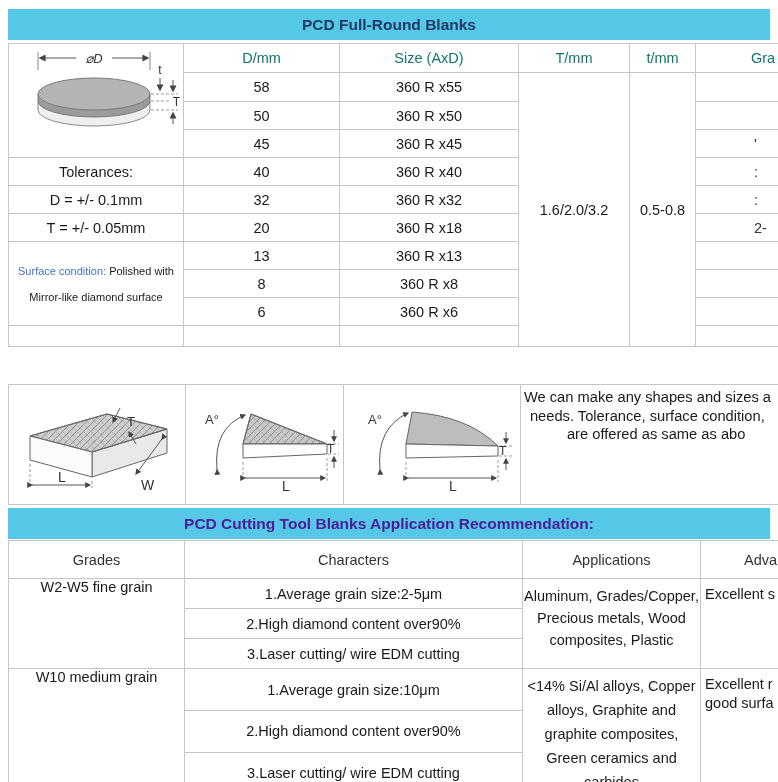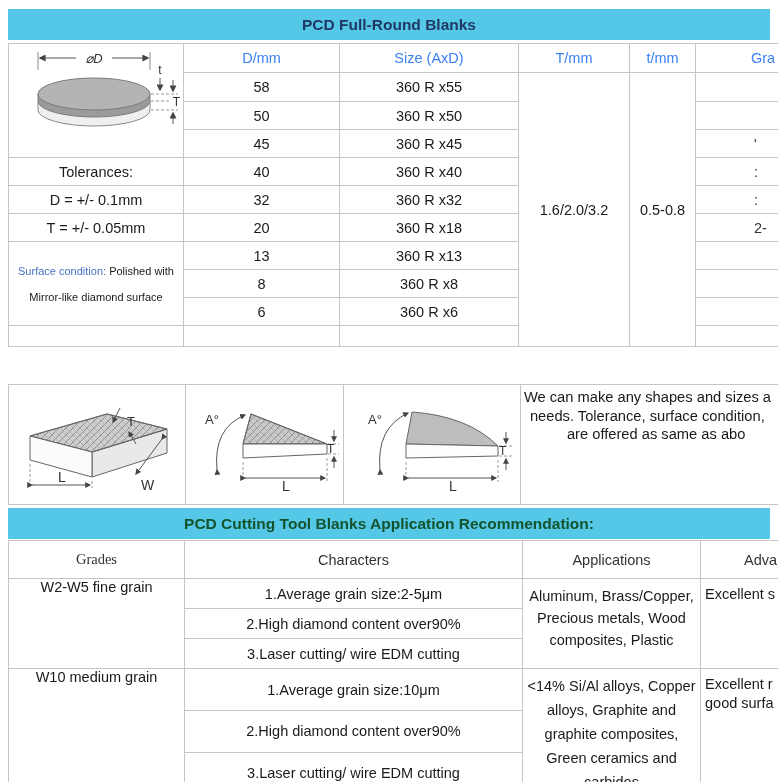--- a/index.html
+++ b/index.html
@@ -3,41 +3,41 @@
 <meta charset="utf-8">
 <style>
   html,body{margin:0;padding:0;background:#fff;}
   #page{position:relative;width:778px;height:782px;overflow:hidden;background:#fff;
         font-family:"Liberation Sans", sans-serif;color:#1a1a1a;}
   .band{position:absolute;left:8px;width:762px;background:#55c8e8;display:flex;
         align-items:center;justify-content:center;font-weight:bold;font-size:15.5px;color:#1f3864;}
   table{border-collapse:collapse;table-layout:fixed;position:absolute;background:#fff;}
   td,th{border:1px solid #c6c6c6;font-size:14.5px;text-align:center;vertical-align:middle;
         padding:0;overflow:hidden;font-weight:normal;}
-  th{color:#3b82f6;}
+  th{color:#0f766e;}
   
   #t1{left:8px;top:43px;width:802px;}
   #t1 .c0{width:174px;} #t1 .c1{width:155px;} #t1 .c2{width:178px;}
   #t1 .c3{width:110px;} #t1 .c4{width:65px;}  #t1 .c5{width:120px;}
   #t1 tr.hdr{height:29px;} #t1 tr.data{height:28px;} #t1 tr.last{height:21px;}
   #t1 th.gra{text-align:left;padding-left:55px;}
   #t1 td.frag{text-align:left;padding-left:58px;color:#333;}
   .imgcell{vertical-align:middle;}
   .surface{line-height:26px;font-size:11px;}
   .surface .lbl{color:#4472c4;}
   
   #t2{left:8px;top:384px;width:802px;}
   #t2 td{height:119px;}
   #t2 .s0{width:175px;} #t2 .s1{width:157px;} #t2 .s2{width:175px;} #t2 .s3{width:287px;}
   .notecell{vertical-align:top;text-align:left;font-size:14.7px;}
   .noteline{white-space:nowrap;line-height:18.5px;}
   .nl0{margin:3px 0 0 3px;} .nl1{margin-left:9px;} .nl2{margin-left:46px;}
   
   #t3{left:8px;top:540px;width:849px;}
-  #t3 .g0{width:175px;font-family:Liberation Serif, serif;} #t3 .g1{width:337px;text-align:center;} #t3 .g2{width:177px;} #t3 .g3{width:160px;}
+  #t3 .g0{width:175px;} #t3 .g1{width:337px;text-align:center;} #t3 .g2{width:177px;} #t3 .g3{width:160px;}
   #t3 tr.h3{height:38px;} #t3 th{color:#333;}
   #t3 th.adv{text-align:left;padding-left:43px;}
   #t3 tr.r1{height:30px;} #t3 tr.r2a{height:37px;} #t3 tr.r2b{height:36px;}
   td.gradecell{vertical-align:top;padding-top:0;}
   td.appcell{vertical-align:top;padding-top:6px;line-height:22px;}
   td.appcell2{vertical-align:top;padding-top:5px;line-height:24px;}
   td.advcell{vertical-align:top;text-align:left;padding:6px 0 0 4px;line-height:19px;white-space:nowrap;}
   svg text{font-family:"Liberation Sans", sans-serif;fill:#333;}
 </style>
 </head>
@@ -226,36 +226,36 @@
       </td>
       <td class="s3 notecell">
         <div class="noteline nl0">We can make any shapes and sizes a</div>
         <div class="noteline nl1">needs. Tolerance, surface condition,</div>
         <div class="noteline nl2">are offered as same as abo</div>
       </td>
     </tr>
   </tbody>
     </table>
 
-  <div class="band" style="top:508px;height:31px;color:#14532d;">
+  <div class="band" style="top:508px;height:31px;color:#4c1d95;">
     <span>PCD Cutting Tool Blanks Application Recommendation:</span>
   </div>
 
   <table id="t3">
     <tbody>
         <tr class="h3">
       <th class="g0">Grades</th>
       <th class="g1">Characters</th>
       <th class="g2">Applications</th>
       <th class="g3 adv">Adva</th>
     </tr>
     <tr class="r1">
       <td class="gradecell" rowspan="3">W2-W5 fine grain</td>
       <td>1.Average grain size:2-5μm</td>
-      <td class="appcell" rowspan="3">Aluminum, Brass/Copper, Precious metals, Wood composites, Plastic</td>
+      <td class="appcell" rowspan="3">Aluminum, Grades/Copper, Precious metals, Wood composites, Plastic</td>
       <td class="advcell" rowspan="3">
         <div>Excellent s</div>
         <div></div>
       </td>
     </tr>
     <tr class="r1">
       <td>2.High diamond content over90%</td>
     </tr>
     <tr class="r1">
       <td>3.Laser cutting/ wire EDM cutting</td>

